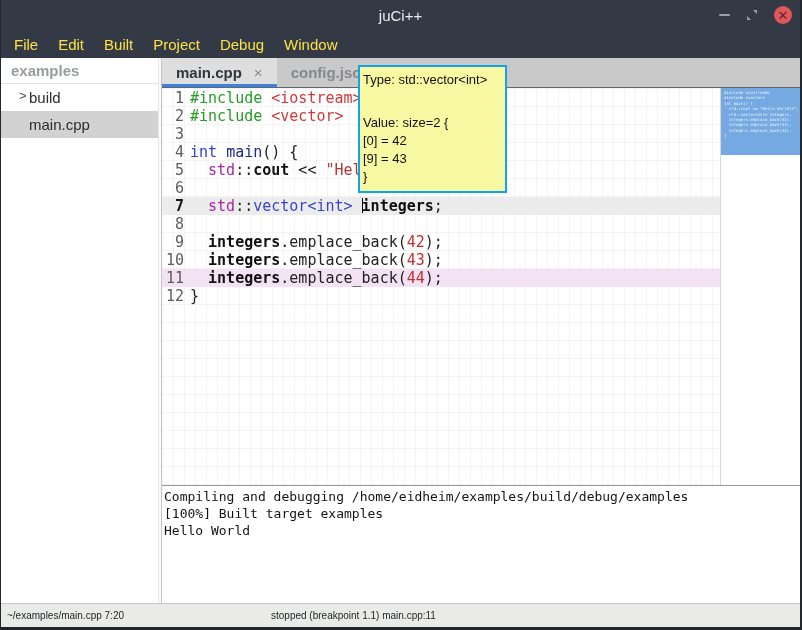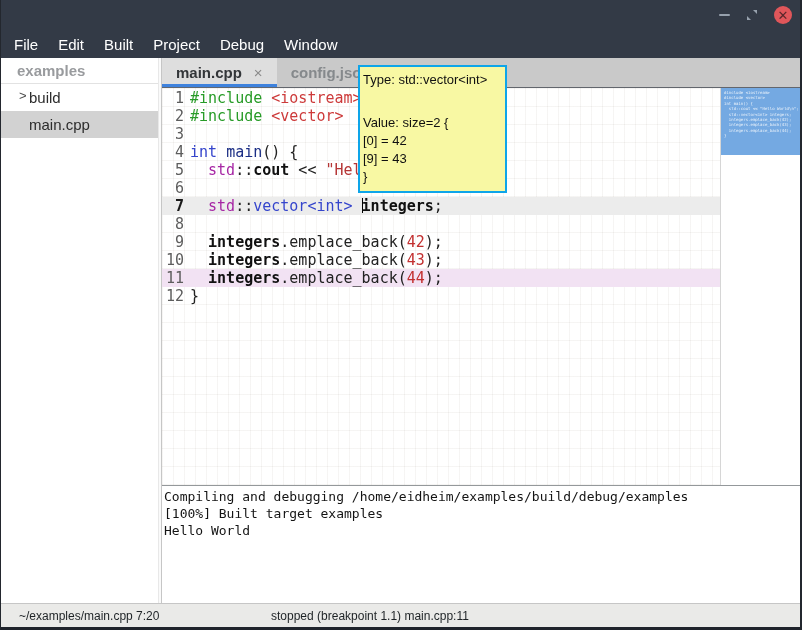--- a/index.html
+++ b/index.html
@@ -12,26 +12,26 @@
   
   .titlebar { height:30px; background:#333a46; display:flex; align-items:center; position:relative; }
   .win-title { position:absolute; left:0; right:0; text-align:center; color:#e9ebee; font-size:15px; }
   .win-controls { position:absolute; right:8px; top:0; height:30px; display:flex; align-items:center; gap:16px; }
   .btn-min { width:11px; height:2px; background:#97a1ad; border-radius:1px; }
   .btn-restore svg { display:block; }
   .btn-close { width:18px; height:18px; border-radius:50%; background:#e0565a; color:#59272b;
     display:flex; align-items:center; justify-content:center; font-size:13px; font-weight:bold; line-height:1; }
   
   .menubar { height:28px; background:#333a46; display:flex; align-items:center; padding-left:3px; }
-  .menu-item { color:#ffffff; font-size:15px; padding:0 10px; height:28px; display:flex; align-items:center; }
+  .menu-item { color:#fde047; font-size:15px; padding:0 10px; height:28px; display:flex; align-items:center; }
   
   .content { display:flex; height:545px; }
   .sidebar { width:158px; background:#ffffff; display:flex; flex-direction:column; }
   .side-header { height:26px; line-height:25px; color:#999b9e; font-weight:bold; font-size:15px;
-    padding-left:16px; border-bottom:1px solid #e2e2e2; }
+    padding-left:10px; border-bottom:1px solid #e2e2e2; }
   .tree-item { height:27px; display:flex; align-items:center; font-size:15px; color:#2c2c2c; position:relative; }
   .tree-item .chev { position:absolute; left:18px; top:4px; color:#4c4c4c; font-size:13px; }
   .tree-item .lbl { padding-left:28px; }
   .tree-item.selected { background:#d2d2d2; }
   .vsep { width:4px; background:#fafafa; border-left:1px solid #e8e8e8; border-right:1px solid #c6c6c6; }
   .main { width:640px; display:flex; flex-direction:column; }
   
   .tabbar { height:30px; background:#c9c9c9; display:flex; align-items:stretch; border-bottom:1px solid #62666d; }
   .tab { position:relative; display:flex; align-items:center; padding:0 14px; font-size:15px; color:#85898c; font-weight:bold; }
   .tab.active { background:#dedede; color:#333639; }
@@ -64,29 +64,30 @@
     border:2px solid #0ea5e9; padding:4px 3px; font-size:13px; color:#111; z-index:50; overflow:hidden; }
   .tooltip div { white-space:nowrap; line-height:17px; }
   .tooltip .gap { height:26px; }
   .tooltip .vline { line-height:18px; }
   
   .terminal { height:117px; background:#fff; padding:2px 0 0 2px;
     font-family:"DejaVu Sans Mono","Liberation Mono",monospace; font-size:13px; color:#141414; }
   .terminal div { line-height:17px; white-space:pre; }
   
   .statusbar { height:24px; background:#eaeae8; border-top:1px solid #c6c6c6; display:flex; align-items:center;
-    font-size:12px; color:#1e2326; position:relative;padding-left:12px; }
+    font-size:10px; color:#1e2326; position:relative; }
   .status-left { margin-left:6px; }
   .status-center { position:absolute; left:270px; }
   .bottomedge { height:3px; background:#20242c; }
 </style>
 </head>
 <body>
 
 <div class="titlebar">
+  <div class="win-title">juCi++</div>
   <div class="win-controls">
     <div class="btn-min"></div>
     <div class="btn-restore">
       <svg width="12" height="12" viewBox="0 0 12 12">
         <polygon points="7,1 11,1 11,5" fill="#97a1ad"></polygon>
         <polygon points="1,7 1,11 5,11" fill="#97a1ad"></polygon>
       </svg>
     </div>
     <div class="btn-close">✕</div>
   </div>

